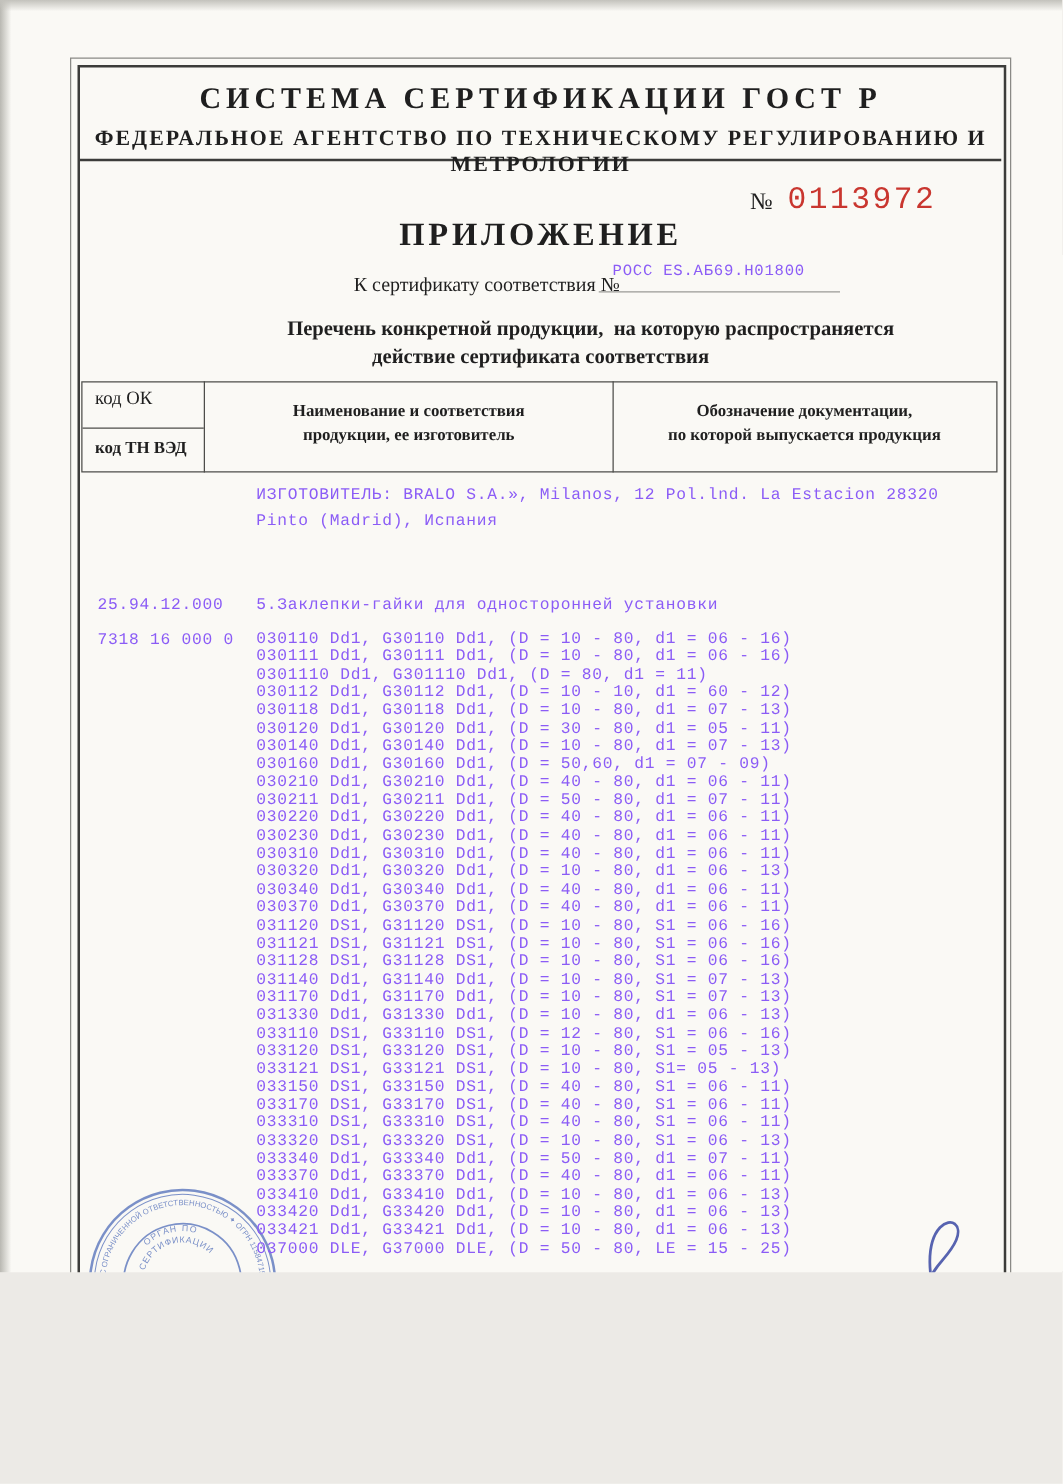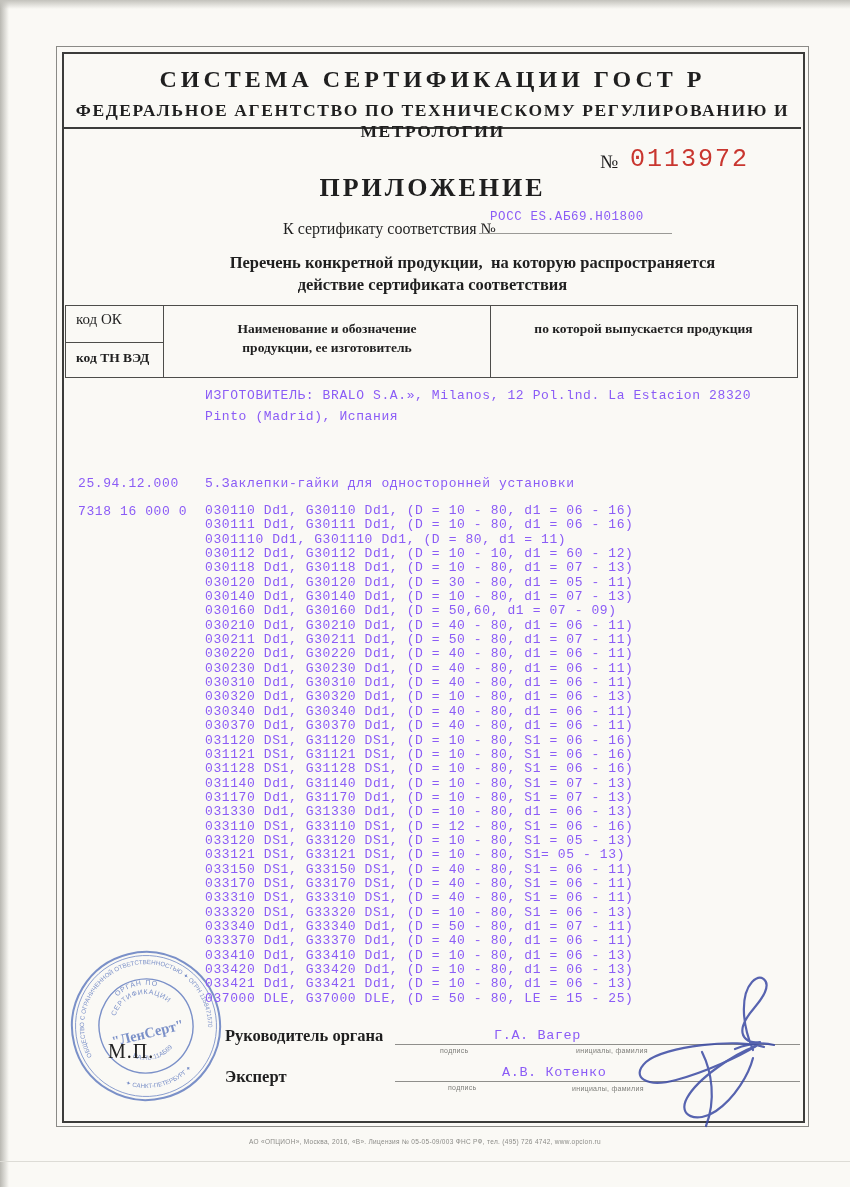--- a/index.html
+++ b/index.html
@@ -1,16 +1,16 @@
 <!DOCTYPE html>
 <html><head>
 <meta charset="utf-8">
 <style>
   html,body{margin:0;padding:0;background:#eceae6;}
-  #page{position:relative;width:850px;height:1187px;background:#faf9f5;overflow:hidden;
+  #page{position:relative;width:850px;height:1018px;background:#faf9f5;overflow:hidden;
         font-family:"Liberation Serif",serif;color:#1f1f1f;}
   .abs{position:absolute;}
   
   .edge-left{left:0;top:0;width:9px;height:1187px;background:linear-gradient(to right,#b9b8b2,rgba(250,249,245,0));}
   .edge-top{left:0;top:0;width:850px;height:9px;background:linear-gradient(to bottom,#c3c2bc,rgba(250,249,245,0));}
   .scan-line{left:0;top:1161px;width:850px;height:1px;background:#dddcd6;}
   
   .frame-outer{left:56px;top:46px;width:751px;height:1079px;border:1px solid #8a8a86;}
   .frame-inner{left:62px;top:52px;width:739px;height:1067px;border:2px solid #3c3c3a;}
   .hdr-sep{left:64px;top:127px;width:737px;height:2px;background:#3c3c3a;}
@@ -91,24 +91,25 @@
   <div class="abs sub1">Перечень конкретной продукции,  на которую распространяется</div>
   <div class="abs sub2">действие сертификата соответствия</div>
 
   <div class="abs tbl"></div>
   <div class="abs tbl-v1"></div>
   <div class="abs tbl-v2"></div>
   <div class="abs tbl-split"></div>
   <div class="abs c-ok">код ОК</div>
   <div class="abs c-tnved">код ТН ВЭД</div>
   <div class="abs c-mid">
-    <div>Наименование и обозначение</div>
+    <div>Наименование и соответствия</div>
     <div>продукции, ее изготовитель</div>
   </div>
   <div class="abs c-right">
+    <div>Обозначение документации,</div>
     <div>по которой выпускается продукция</div>
   </div>
 
   <div class="abs mfr1 mono">ИЗГОТОВИТЕЛЬ: BRALO S.A.», Milanos, 12 Pol.lnd. La Estacion 28320</div>
   <div class="abs mfr2 mono">Pinto (Madrid), Испания</div>
 
   <div class="abs code-ok mono">25.94.12.000</div>
   <div class="abs grp mono">5.Заклепки-гайки для односторонней установки</div>
   <div class="abs code-tnved mono">7318 16 000 0</div>
 

